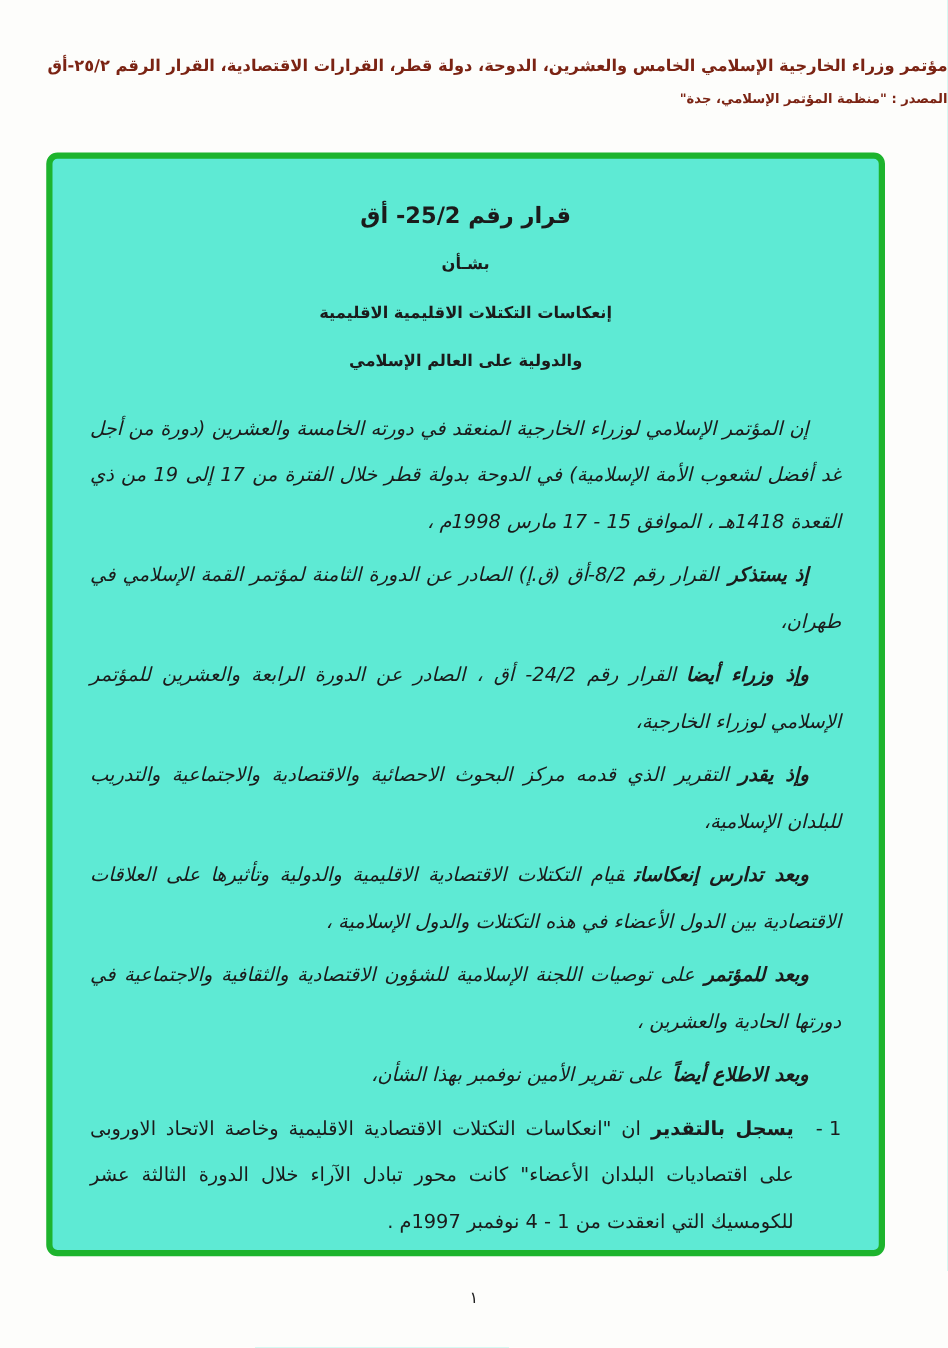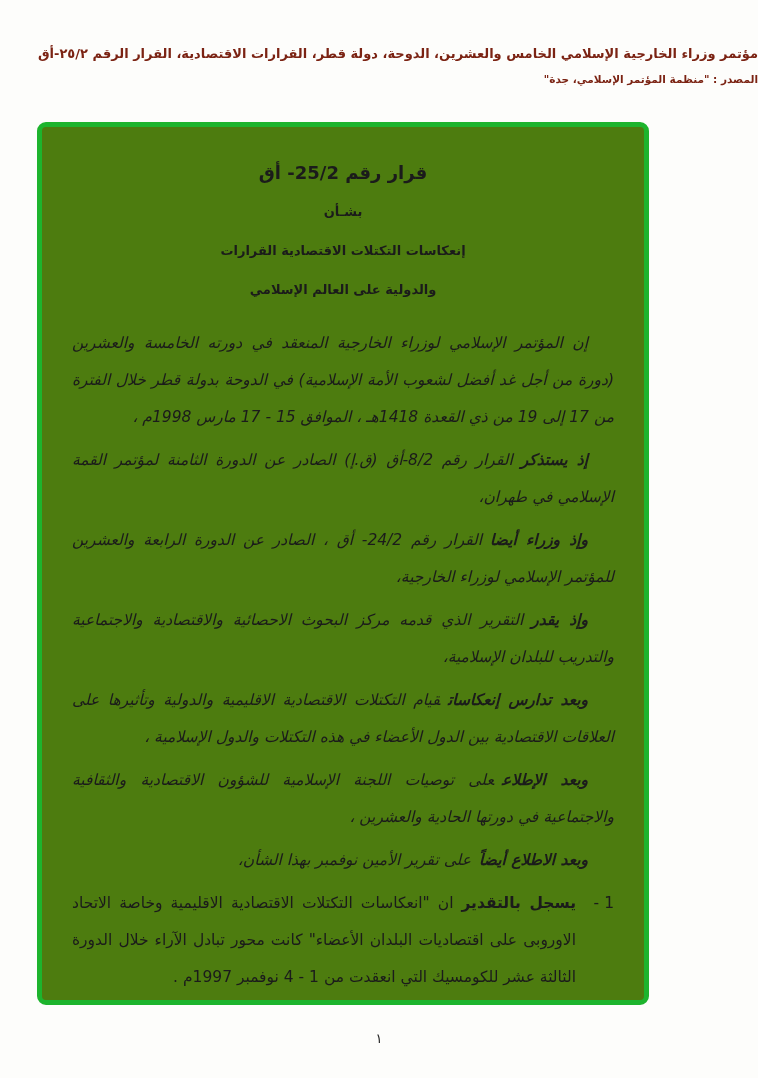--- a/index.html
+++ b/index.html
@@ -31,25 +31,25 @@
     color:var(--header-text);
     font-weight:bold;
   }
   .src-header .l1{font-size:13px;letter-spacing:0;}
   .src-header .l2{font-size:10.5px;margin-top:12px;}
   
   .frame{
     position:absolute;
     top:122px;
     left:37px;
-    width:612px;
+    width:671px;
     height:883px;
     border:5px solid var(--frame-green);
     border-radius:9px;
-    background:#4d7c0f;
+    background:#5eead4;
     padding:26px 30px 0 30px;
   }
   .title-block{
     text-align:center;
     font-weight:bold;
     line-height:39px;
     margin-bottom:16px;
   }
   .title-block .t0{font-size:18px;}
   .title-block .t{font-size:13px;}
@@ -98,21 +98,21 @@
   <header class="src-header">
     <div class="l1">مؤتمر وزراء الخارجية الإسلامي الخامس والعشرين، الدوحة، دولة قطر، القرارات الاقتصادية، القرار الرقم ٢٥/٢-أق</div>
     <div class="l2">المصدر :  "منظمة المؤتمر الإسلامي، جدة"</div>
   </header>
 
   <div class="frame">
 
     <div class="title-block">
       <div class="t0">قرار رقم 25/2- أق</div>
       <div class="t">بشـأن</div>
-      <div class="t">إنعكاسات التكتلات الاقتصادية القرارات</div>
+      <div class="t">إنعكاسات التكتلات الاقليمية الاقليمية</div>
       <div class="t">والدولية على العالم الإسلامي</div>
     </div>
 
     <div class="body-text">
 
       <p class="para">
         <span>إن المؤتمر الإسلامي لوزراء الخارجية المنعقد في دورته الخامسة والعشرين (دورة من أجل غد أفضل لشعوب الأمة الإسلامية) في الدوحة بدولة قطر خلال الفترة من 17 إلى 19 من ذي القعدة 1418هـ ، الموافق 15 - 17 مارس 1998م ،</span>
       </p>
 
       <p class="para">
@@ -125,21 +125,21 @@
 
       <p class="para">
         <span class="lead">وإذ يقدر</span><span>التقرير الذي قدمه مركز البحوث الاحصائية والاقتصادية والاجتماعية والتدريب للبلدان الإسلامية،</span>
       </p>
 
       <p class="para">
         <span class="lead">وبعد تدارس إنعكاسات</span><span>قيام التكتلات الاقتصادية الاقليمية والدولية وتأثيرها على العلاقات الاقتصادية بين الدول الأعضاء في هذه التكتلات والدول الإسلامية ،</span>
       </p>
 
       <p class="para">
-        <span class="lead">وبعد الإطلاع</span><span>على توصيات اللجنة الإسلامية للشؤون الاقتصادية والثقافية والاجتماعية في دورتها الحادية والعشرين ،</span>
+        <span class="lead">وبعد للمؤتمر</span><span>على توصيات اللجنة الإسلامية للشؤون الاقتصادية والثقافية والاجتماعية في دورتها الحادية والعشرين ،</span>
       </p>
 
       <p class="para">
         <span class="lead">وبعد الاطلاع أيضاً</span><span>على تقرير الأمين نوفمبر بهذا الشأن،</span>
       </p>
 
       <div class="item">
         <span class="num">1 -</span>
         <p class="itxt">
           <span class="lead">يسجل بالتقدير</span><span>ان "انعكاسات التكتلات الاقتصادية الاقليمية وخاصة الاتحاد الاوروبى على اقتصاديات البلدان الأعضاء" كانت محور تبادل الآراء خلال الدورة الثالثة عشر للكومسيك التي انعقدت من 1 - 4 نوفمبر 1997م .</span>

